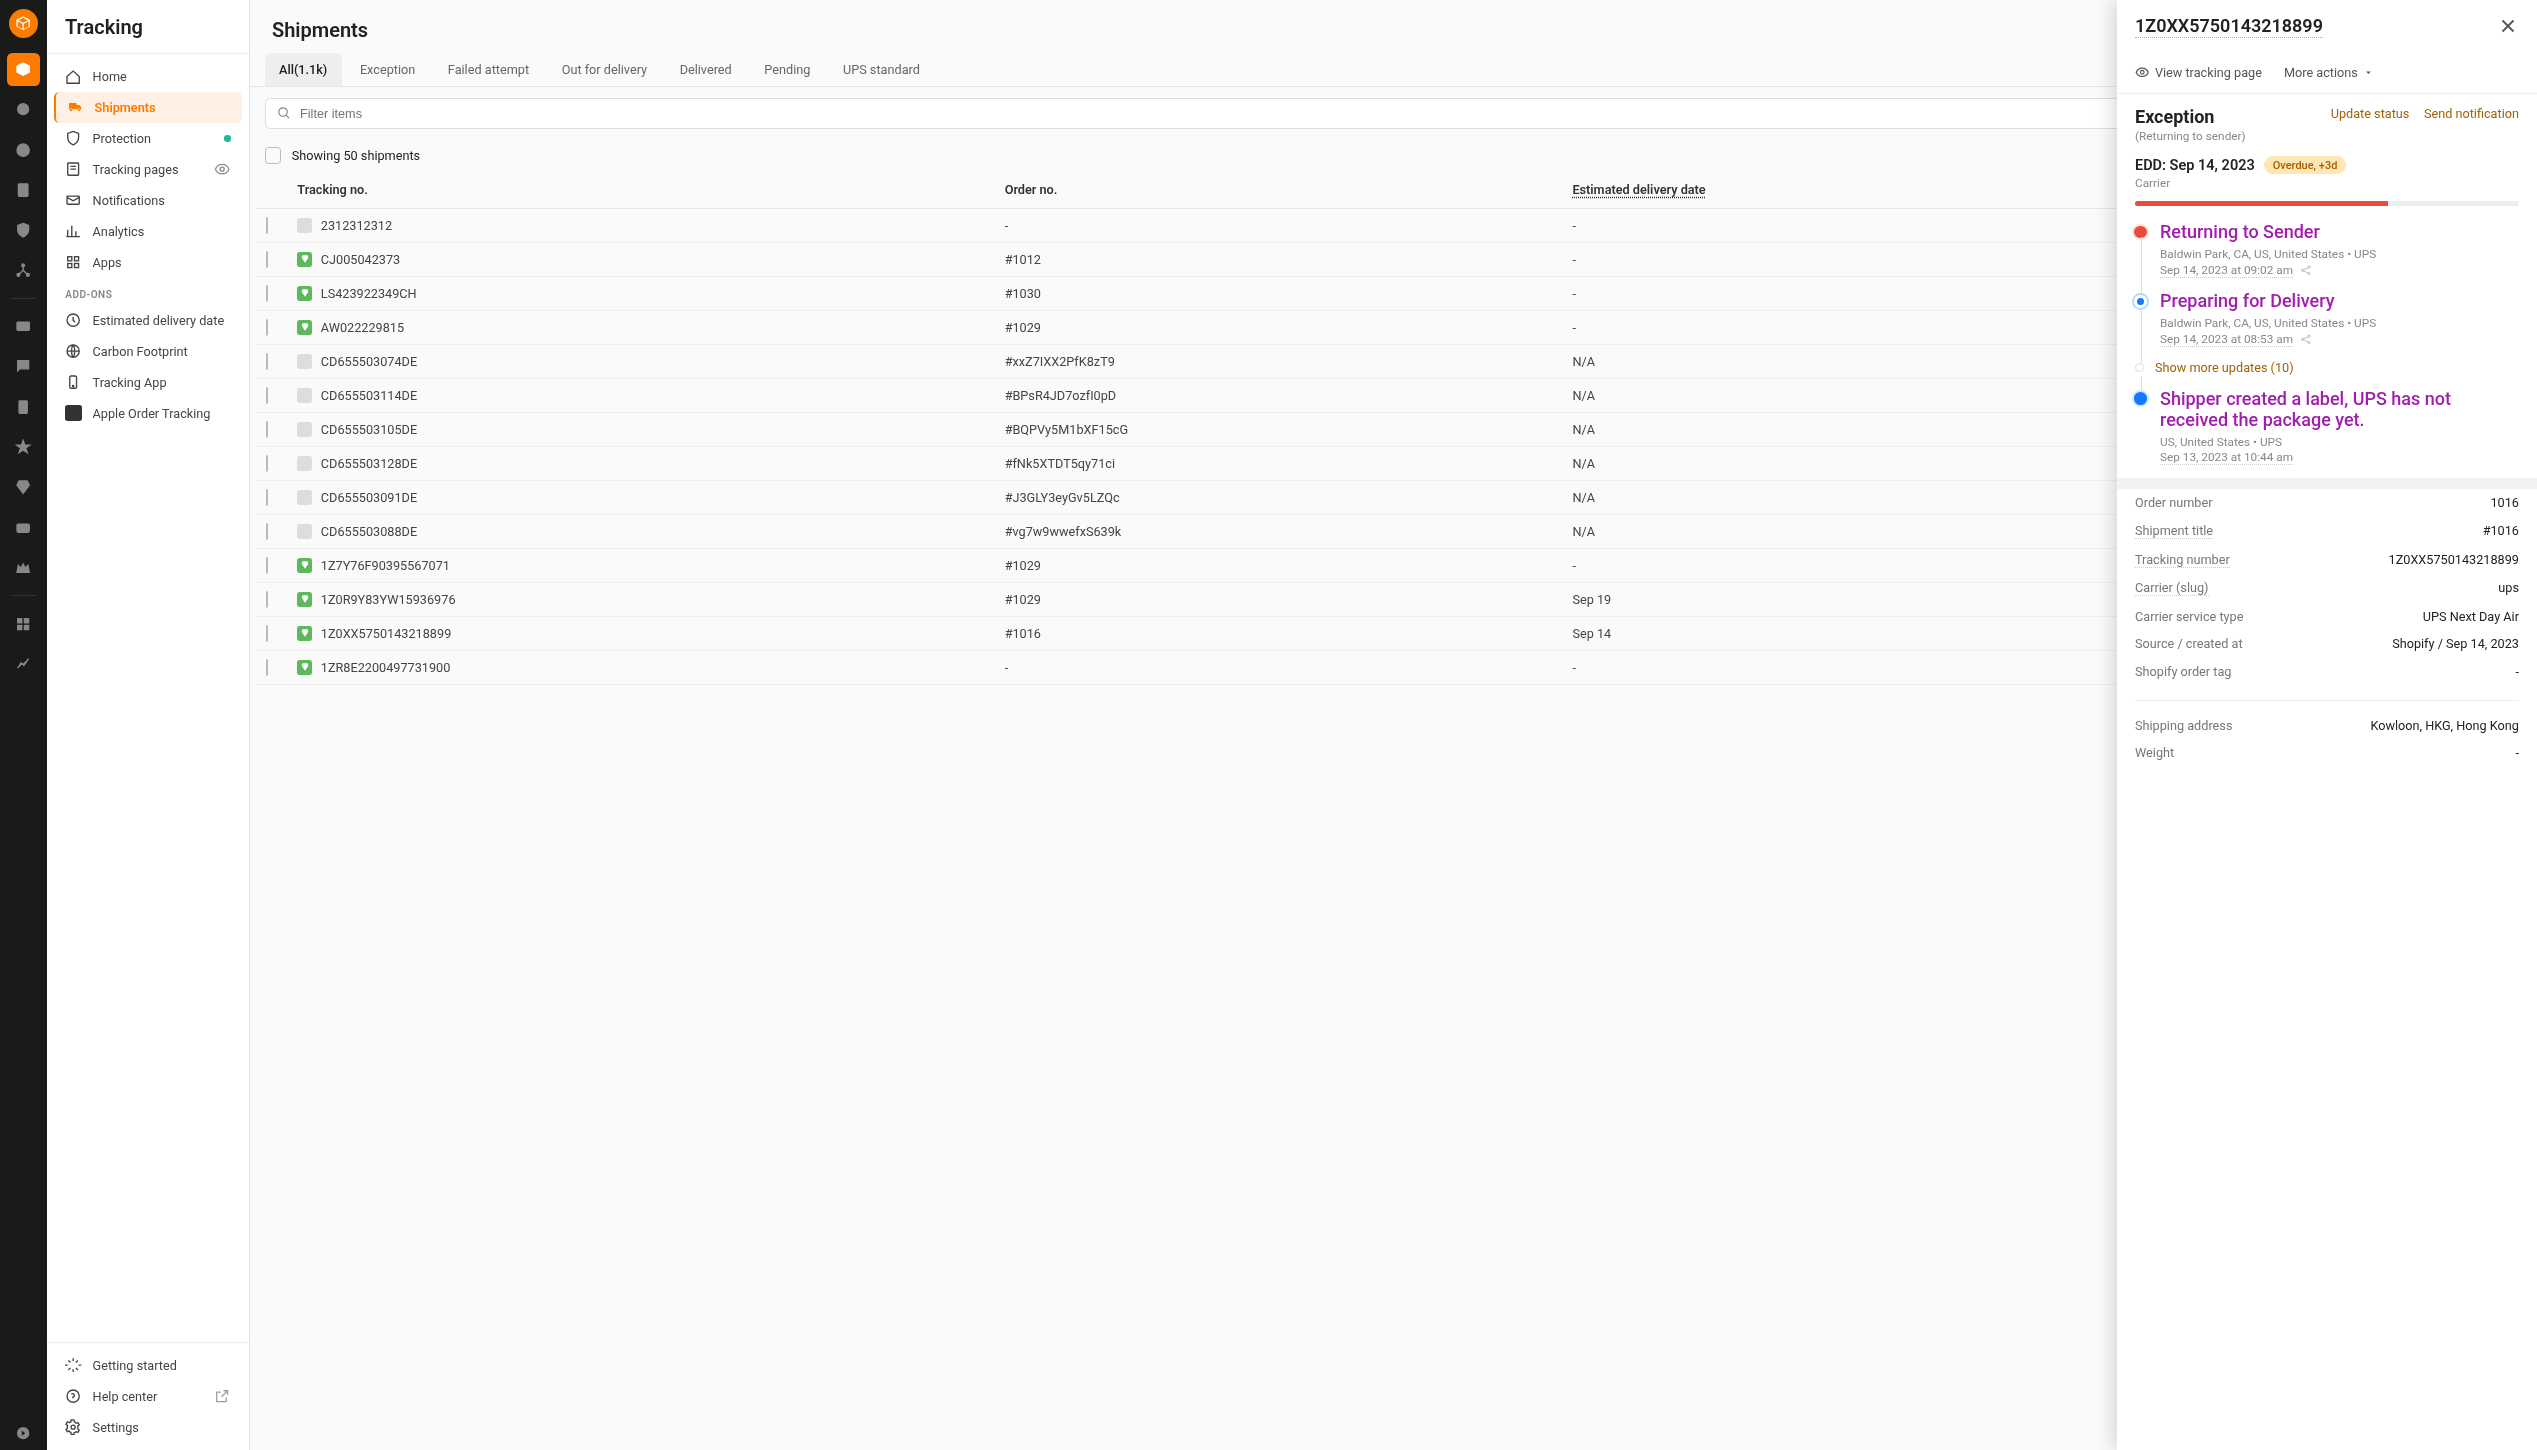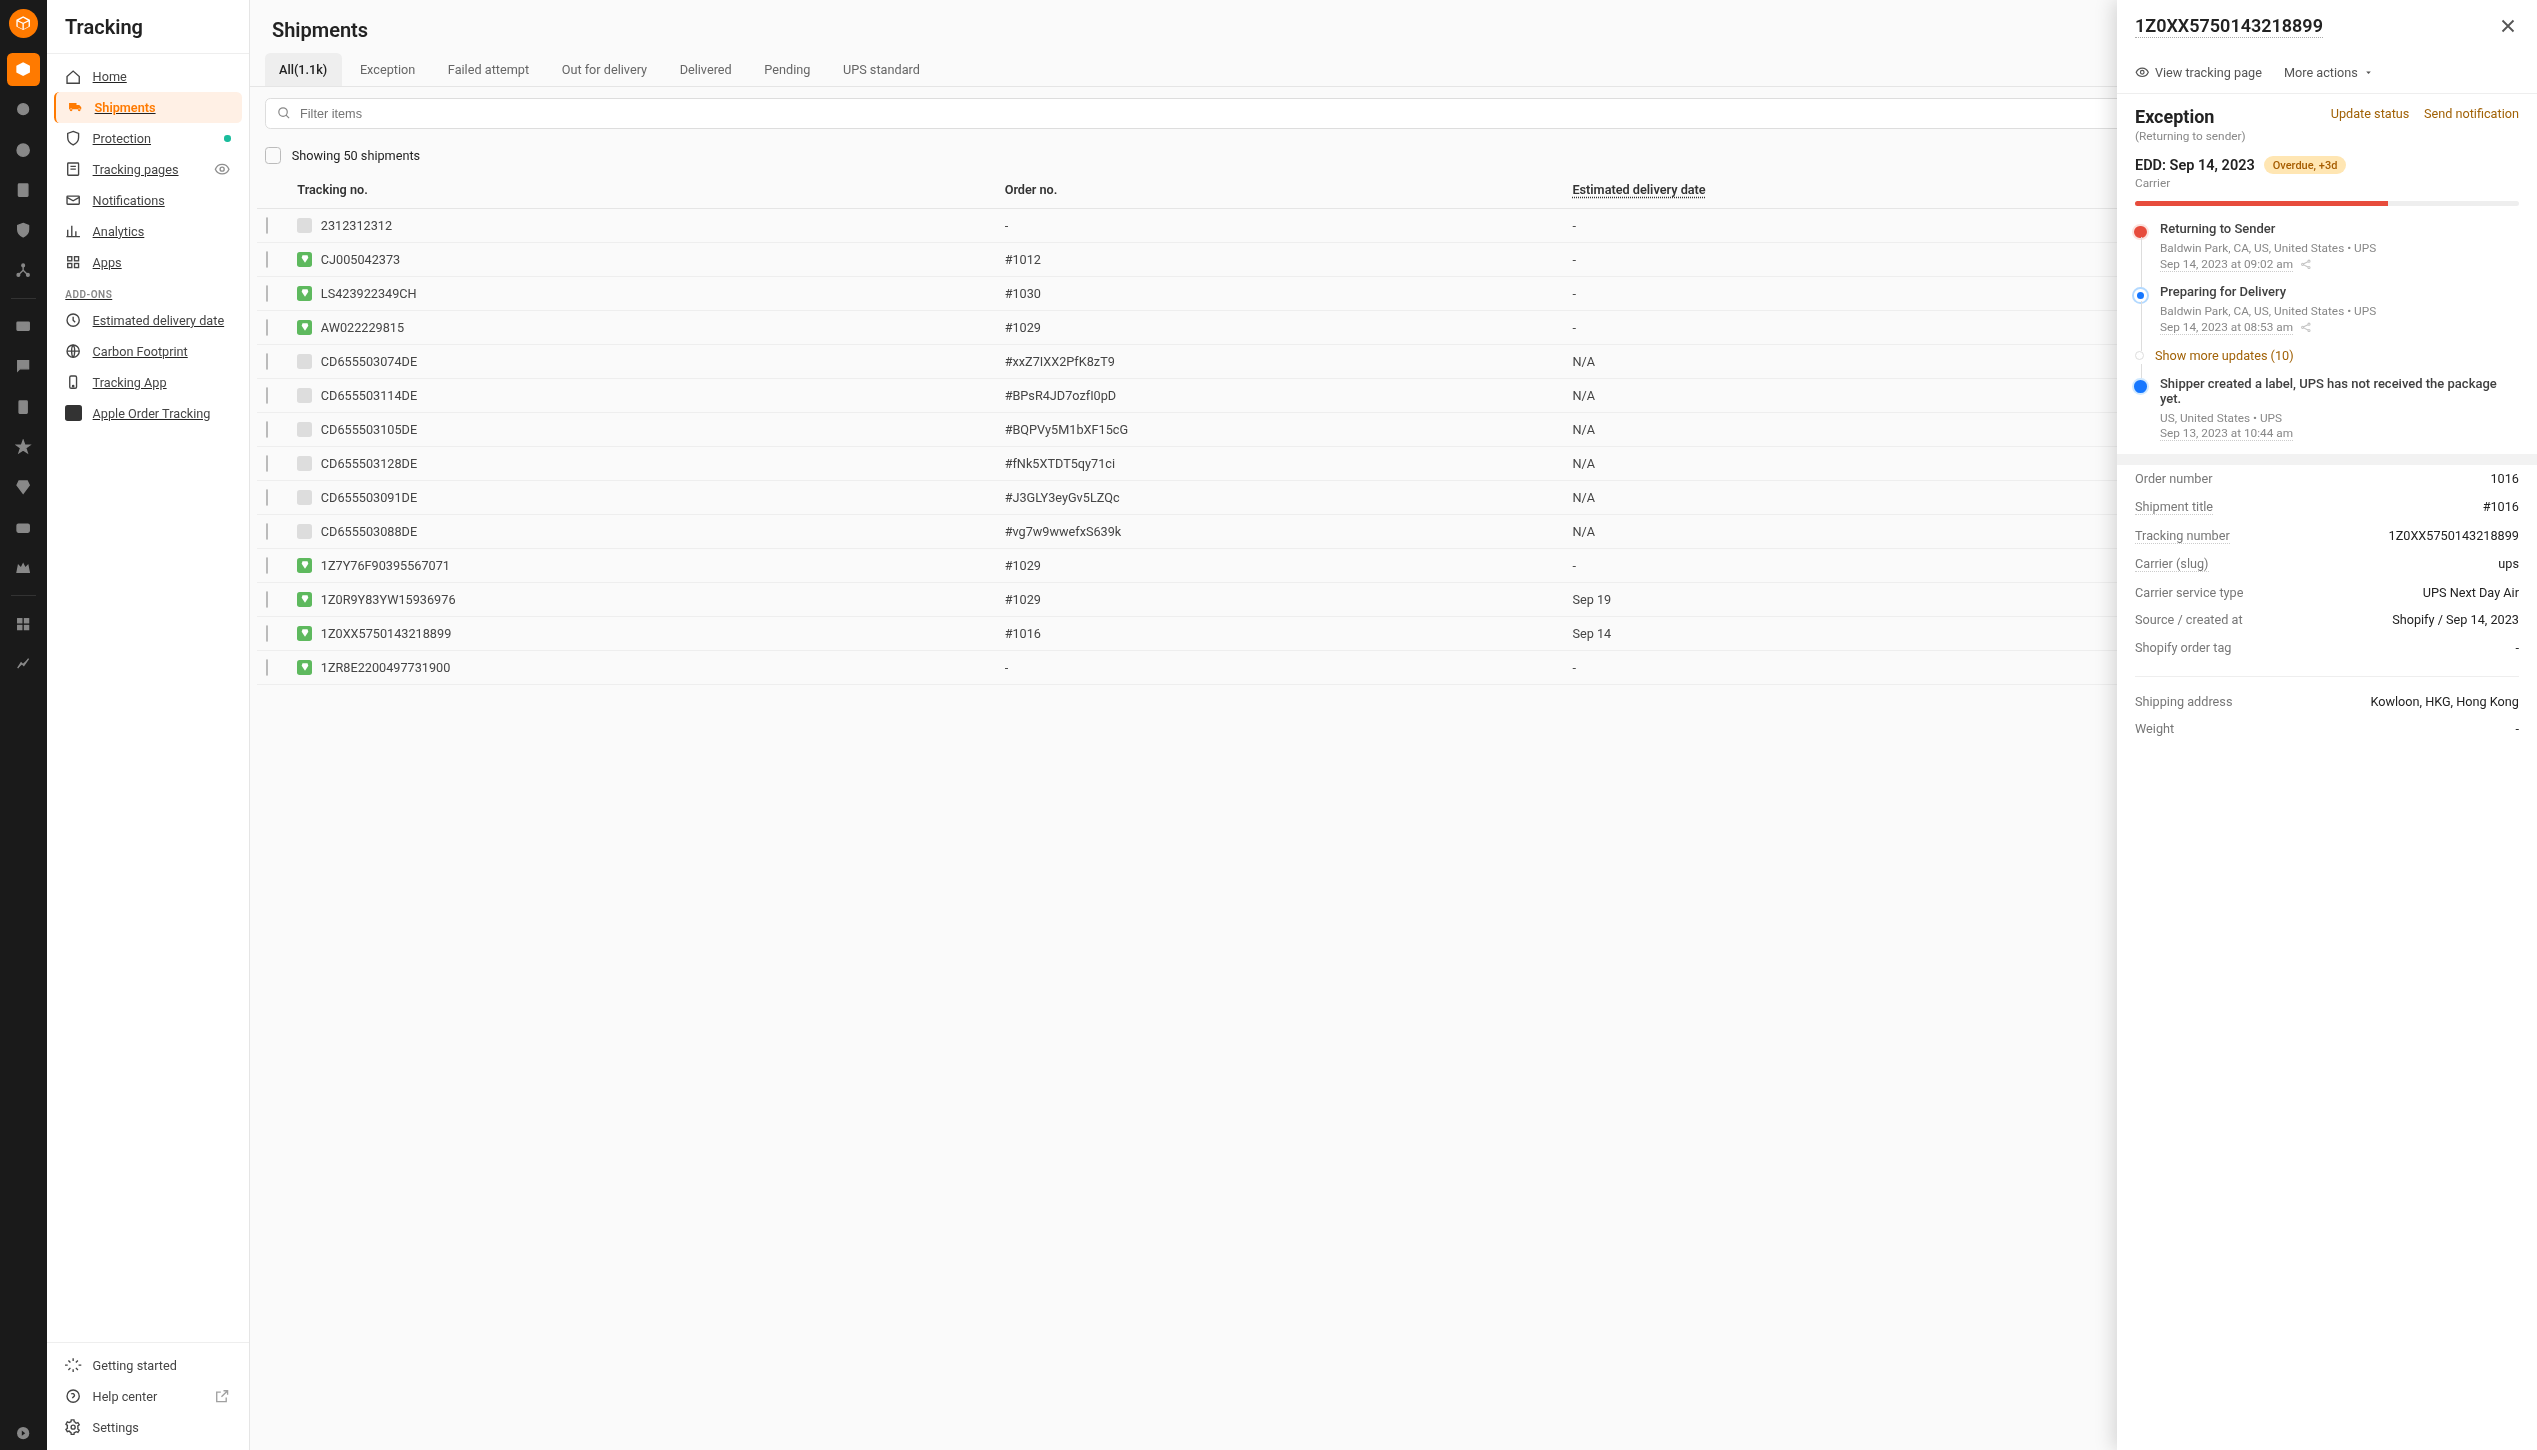--- a/index.html
+++ b/index.html
@@ -8,21 +8,21 @@
 .rail { width: 47px; background: #1a1a1a; display: flex; flex-direction: column; align-items: center; padding-top: 9px; gap: 7.3px; }
 .rail-logo { width: 29px; height: 29px; background: #ff7a00; border-radius: 50%; display: flex; align-items: center; justify-content: center; margin-bottom: 7.3px; }
 .rail-logo svg { width: 16.3px; height: 16.3px; }
 .rail-item { width: 33px; height: 33px; display: flex; align-items: center; justify-content: center; border-radius: 5.4px; cursor: pointer; }
 .rail-item.active { background: #ff7a00; }
 .rail-item svg, .rail-item span { color: #888; fill: #888; width: 16.3px; height: 16.3px; font-size: 16.3px; }
 .rail-item.active svg, .rail-item.active span { color: #fff; fill: #fff; }
 .rail-divider { width: 25px; height: 0.9px; background: #333; margin: 3.6px 0; }
 .sidebar { width: 203px; background: #fff; border-right: 0.9px solid #e5e5e5; display: flex; flex-direction: column; }
 .sidebar-header { padding: 14.5px 18px; font-size: 20px; font-weight: 600; border-bottom: 0.9px solid #eee; }
-.sidebar-nav { flex: 1; overflow-y: auto; padding: 7.3px 7.3px; text-decoration: underline; }
+.sidebar-nav { flex: 1; overflow-y: auto; padding: 7.3px 7.3px; }
 .nav-item { display: flex; align-items: center; gap: 11px; padding: 7.3px 11px; border-radius: 5.4px; cursor: pointer; color: #444; position: relative; }
 .nav-item.active { background: #fff0e5; color: #ff7a00; font-weight: 600; border-left: 2.7px solid #ff7a00; }
 .nav-item svg { width: 16.3px; height: 16.3px; flex-shrink: 0; }
 .nav-item .dot { width: 6.3px; height: 6.3px; background: #1abc9c; border-radius: 50%; margin-left: auto; }
 .nav-item .eye { margin-left: auto; opacity: 0.6; }
 .nav-section { font-size: 10px; font-weight: 600; letter-spacing: 0.5px; color: #888; padding: 11px 11px 5.4px; text-transform: uppercase; }
 .sidebar-footer { border-top: 0.9px solid #eee; padding: 7.3px 7.3px; }
 .main { flex: 1; display: flex; flex-direction: column; background: #fafafa; overflow: hidden; }
 .main-header { padding: 18px 22px 11px; font-size: 20px; font-weight: 600; }
 .tabs { display: flex; gap: 3.6px; padding: 0 14.5px; border-bottom: 0.9px solid #e5e5e5; }
@@ -63,21 +63,21 @@
 .timeline { padding: 0 18px; }
 .tl-item { display: flex; gap: 11px; padding-bottom: 12.7px; position: relative; }
 .tl-dot { width: 12.7px; height: 12.7px; border-radius: 50%; margin-top: 2.7px; flex-shrink: 0; position: relative; }
 .tl-dot.red { background: #e74c3c; border: 2.7px solid #fce3df; box-sizing: content-box; margin-left: -2.7px; }
 .tl-dot.blue-ring { background: #fff; border: 2.7px solid #b3d9ff; box-sizing: content-box; margin-left: -2.7px; }
 .tl-dot.blue-ring::after { content: ''; position: absolute; inset: 2.7px; background: #1677ff; border-radius: 50%; }
 .tl-dot.gray { background: #fff; border: 1.8px solid #ddd; width: 9px; height: 9px; margin-left: 0; }
 .tl-dot.blue-solid { background: #1677ff; border: 2.7px solid #d1e9ff; box-sizing: content-box; margin-left: -2.7px; }
 .tl-line { position: absolute; left: 5.9px; top: 16.3px; bottom: -3.6px; width: 0.9px; background: #ddd; }
 .tl-content { flex: 1; }
-.tl-title { font-weight: 500; font-size: 13px; color: #404040; }
+.tl-title { font-weight: 500; font-size: 18px; color: #a21caf; }
 .tl-meta { font-size: 11.8px; color: #888; margin-top: 5px; }
 .tl-date { font-size: 11.8px; color: #888; margin-top: 1.8px; border-bottom: 0.9px dotted #ccc; display: inline-block; }
 .tl-share { display: inline-block; margin-left: 7.3px; opacity: 0.5; vertical-align: middle; }
 .route-row { padding: 11px 18px; font-size: 12.7px; color: #444; }
 .route-row .muted { color: #888; }
 .gray-gap { height: 11px; background: #f2f2f2; }
 .order-head { display: flex; justify-content: space-between; align-items: center; padding: 14.5px 18px 9px; }
 .order-title { font-size: 16.3px; font-weight: 600; }
 .kv-list { padding: 0 18px 14.5px; }
 .kv { display: flex; justify-content: space-between; padding: 6.3px 0; font-size: 12.7px; }

